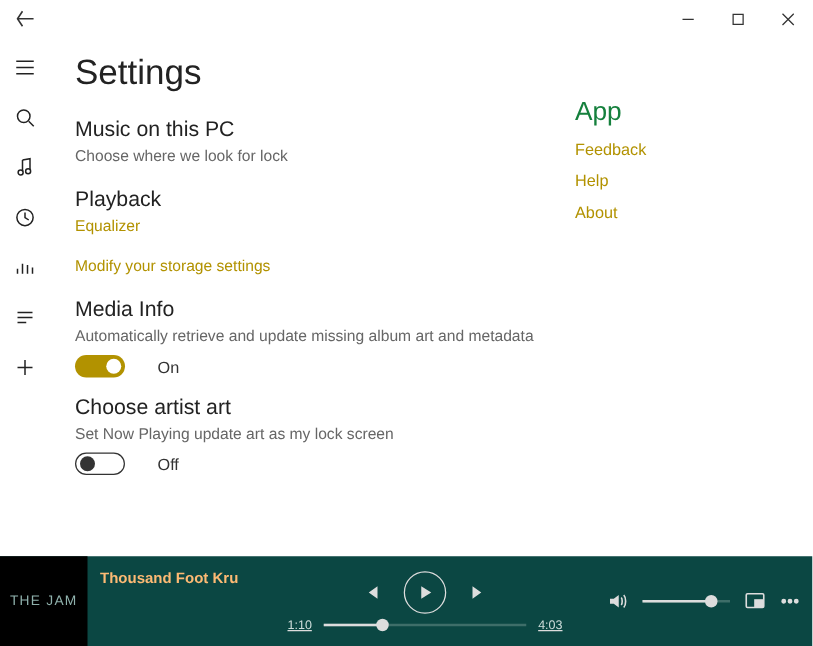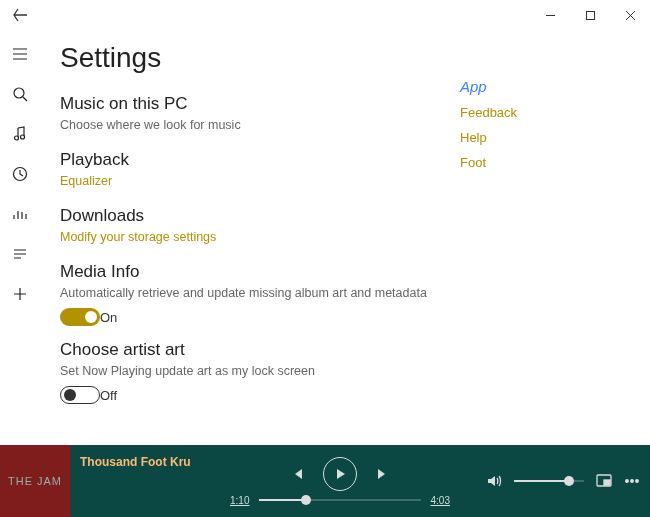--- a/index.html
+++ b/index.html
@@ -16,32 +16,32 @@
   .sb-item { height:40px; display:flex; align-items:center; justify-content:center; color:#333; }
   .sb-item svg { width:18px; height:18px; stroke:#222; fill:none; stroke-width:1.2; }
   .content { flex:1; position:relative; overflow:hidden; }
   .main-columns { display:flex; padding: 0 0 0 20px; }
   .col-left { flex: 1; padding-right: 20px; }
   .col-right { width: 190px; padding-top: 48px; }
   h1.page-title { font-weight: 300; font-size: 28px; color:#222; margin: 12px 0 20px 0; }
   .section-title { font-size: 17px; color:#222; margin-bottom:4px; font-weight:400; }
   .section-sub { font-size: 12.5px; color:#666; margin-bottom: 18px; }
   .link-accent { font-size: 12.5px; color:#B29200; margin-bottom: 18px; display:block; }
-  .toggle-row { display:flex; align-items:center; gap:0; margin-top:8px; margin-bottom:14px; }
+  .toggle-row { display:flex; align-items:center; gap:26px; margin-top:8px; margin-bottom:14px; }
   .toggle { width:40px; height:18px; border-radius:9px; background:#B29200; position:relative; }
   .toggle .knob { width:12px; height:12px; border-radius:50%; background:#fff; position:absolute; top:3px; right:3px; }
   .toggle.off { background:#fff; border:1.5px solid #333; }
   .toggle.off .knob { background:#333; left:3px; right:auto; top:1.5px; }
   .toggle-label { font-size:13px; color:#333; }
-  .right-title { font-size:15px; color:#3b82f6; margin-bottom:10px;font-style:italic; }
+  .right-title { font-size:21px; color:#15803d; margin-bottom:10px; }
   .right-link { font-size:13px; color:#B29200; display:block; margin-bottom:10px; }
 
   
   .player { position:absolute; left:0; right:0; bottom:0; height:72px; background:#0B4743; color:#ddd; display:flex; align-items:stretch; }
-  .player .art { width:70px; height:72px; background:#7f1d1d; display:flex; align-items:center; justify-content:center; font-size:11px; color:#8fb1ac; text-align:center; line-height:1.1; letter-spacing:1px; }
+  .player .art { width:70px; height:72px; background:#000000; display:flex; align-items:center; justify-content:center; font-size:11px; color:#8fb1ac; text-align:center; line-height:1.1; letter-spacing:1px; }
   .player .meta { width:140px; padding:10px 8px 0 10px; overflow:hidden; }
   .player .track-title { font-size:14px; color:#fff; white-space:nowrap; overflow:hidden; }
   .player .track-artist { font-size:12px; font-weight:600; color:#fdba74; white-space:nowrap; overflow:hidden; margin-top:0; }
   .player .center { flex:1; display:flex; flex-direction:column; align-items:center; justify-content:center; gap:4px;text-decoration:underline; }
   .player .controls { display:flex; align-items:center; gap:18px; }
   .player .controls svg { stroke:#ddd; fill:#ddd; }
   .play-btn { width:34px; height:34px; border:1.5px solid #ddd; border-radius:50%; display:flex; align-items:center; justify-content:center; }
   .progress-row { display:flex; align-items:center; gap:10px; font-size:10px; color:#cfdedb; width: 220px; }
   .progress-track { flex:1; height:2px; background:#3e6e69; position:relative; }
   .progress-fill { position:absolute; left:0; top:0; height:2px; background:#ddd; width:29%; }
@@ -138,26 +138,25 @@
           </svg>
         </div>
     </div>
 
     <div class="content">
       <div class="main-columns">
         <div class="col-left">
           <h1 class="page-title">Settings</h1>
 
           <div class="section-title">Music on this PC</div>
-          <div class="section-sub">Choose where we look for music</div>
+          <div class="section-sub">Choose where we look for lock</div>
 
           <div class="section-title">Playback</div>
           <a class="link-accent">Equalizer</a>
 
-          <div class="section-title">Downloads</div>
           <a class="link-accent">Modify your storage settings</a>
 
           <div class="section-title">Media Info</div>
           <div class="section-sub" style="margin-bottom:6px">Automatically retrieve and update missing album art and metadata</div>
           <div class="toggle-row">
             <div class="toggle">
                 <div class="knob"></div>
               </div>
             <span class="toggle-label">On</span>
           </div>
@@ -169,21 +168,21 @@
                 <div class="knob"></div>
               </div>
             <span class="toggle-label">Off</span>
           </div>
         </div>
 
         <div class="col-right">
           <div class="right-title">App</div>
           <a class="right-link">Feedback</a>
           <a class="right-link">Help</a>
-          <a class="right-link">Foot</a>
+          <a class="right-link">About</a>
         </div>
       </div>
 
     </div>
   </div>
 
   <div class="player">
     <div class="art">
         <span>THE
 JAM</span>

